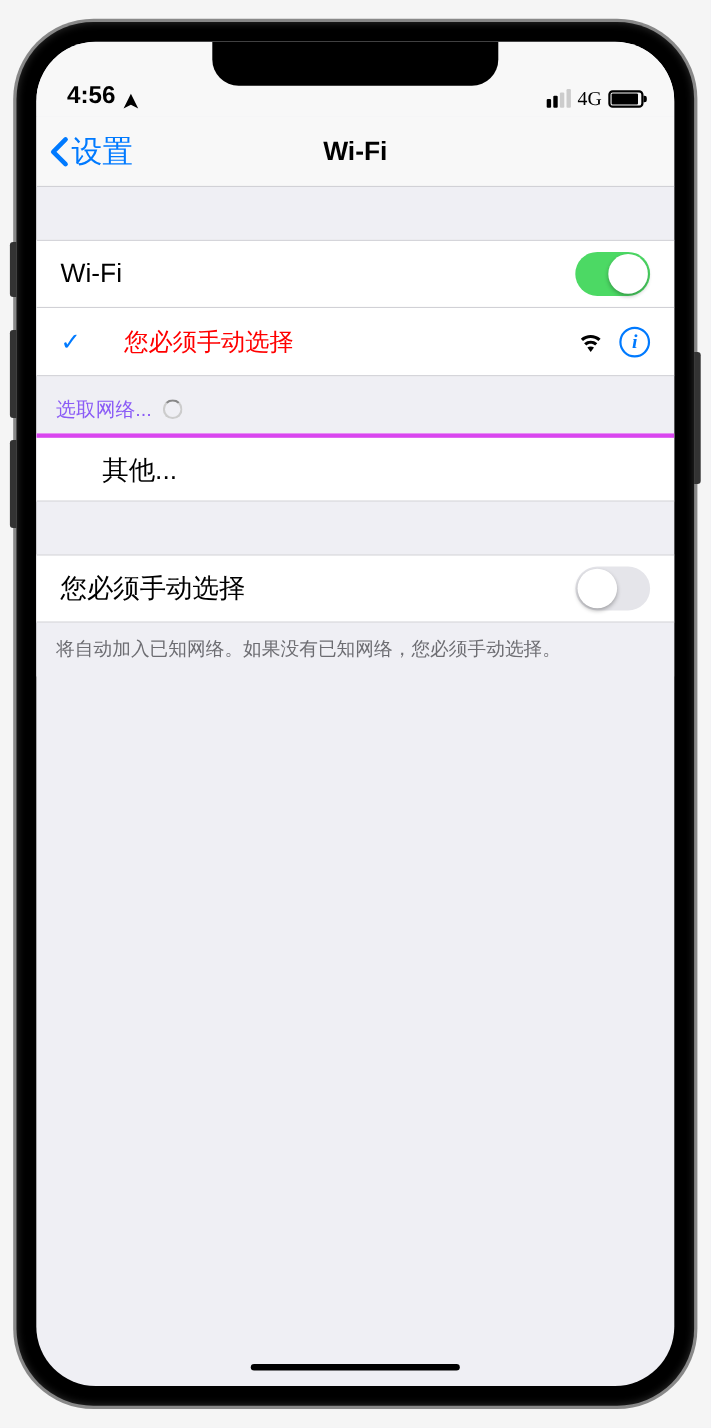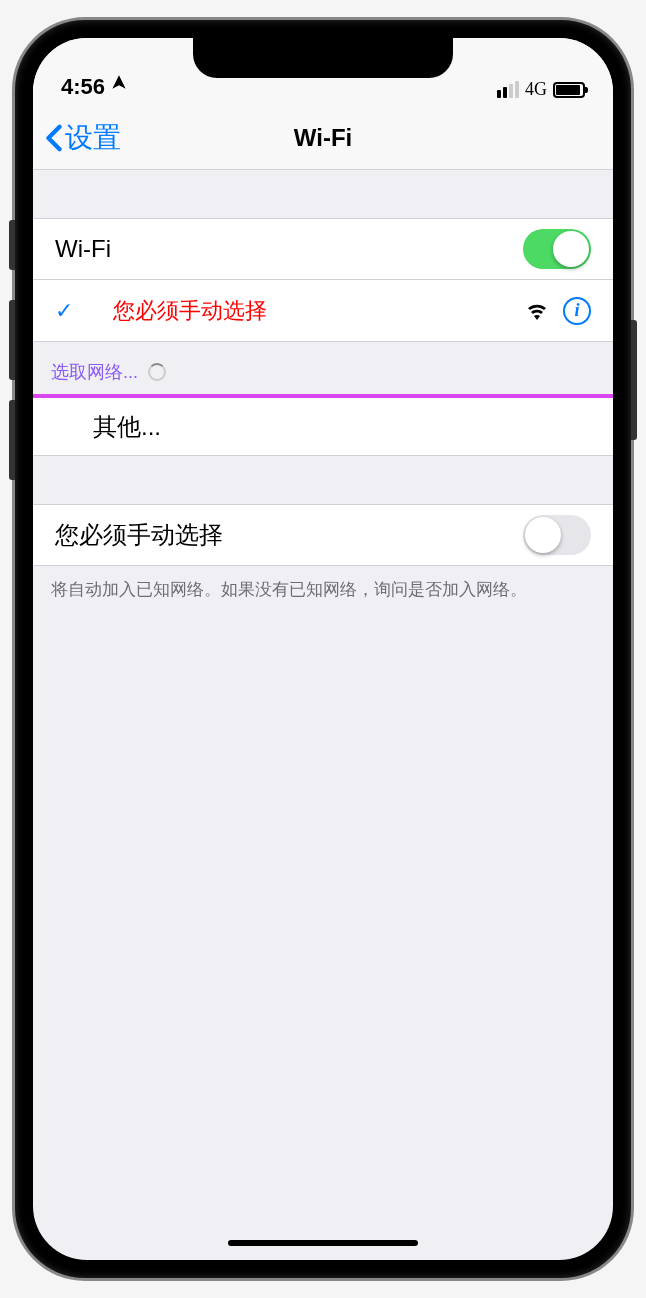--- a/index.html
+++ b/index.html
@@ -79,21 +79,21 @@
     .status-bar {
       height: 68px;
       background: #f8f8f8;
       display: flex;
       justify-content: space-between;
       align-items: flex-end;
       padding: 0 28px 6px 28px;
     }
     .status-left {
       display: flex;
-      align-items: flex-start;
+      align-items: flex-end;
       gap: 6px;
       font-size: 22px;
       font-weight: 600;
     }
     .status-right {
       display: flex;
       align-items: center;
       gap: 6px;
       font-size: 18px;
       font-family: Liberation Serif, serif;
@@ -357,18 +357,18 @@
 
       <div class="section-gap"></div>
 
       <div class="row row-ask">
         <span>您必须手动选择</span>
         <div class="toggle off">
           <div class="toggle-knob"></div>
         </div>
       </div>
 
-      <div class="footer-text">将自动加入已知网络。如果没有已知网络，询问是否加入网络。</div>
+      <div class="footer-text">将自动加入已知网络。如果没有已知网络，您必须手动选择。</div>
     </div>
 
     <div class="home-indicator"></div>
   </div>
 </div>
 
 </body></html>

